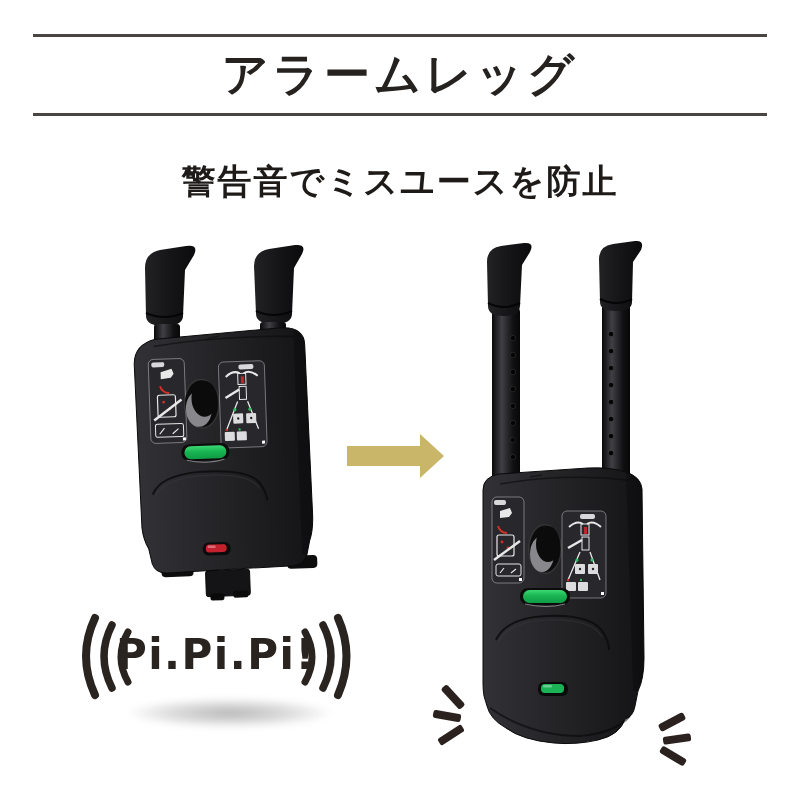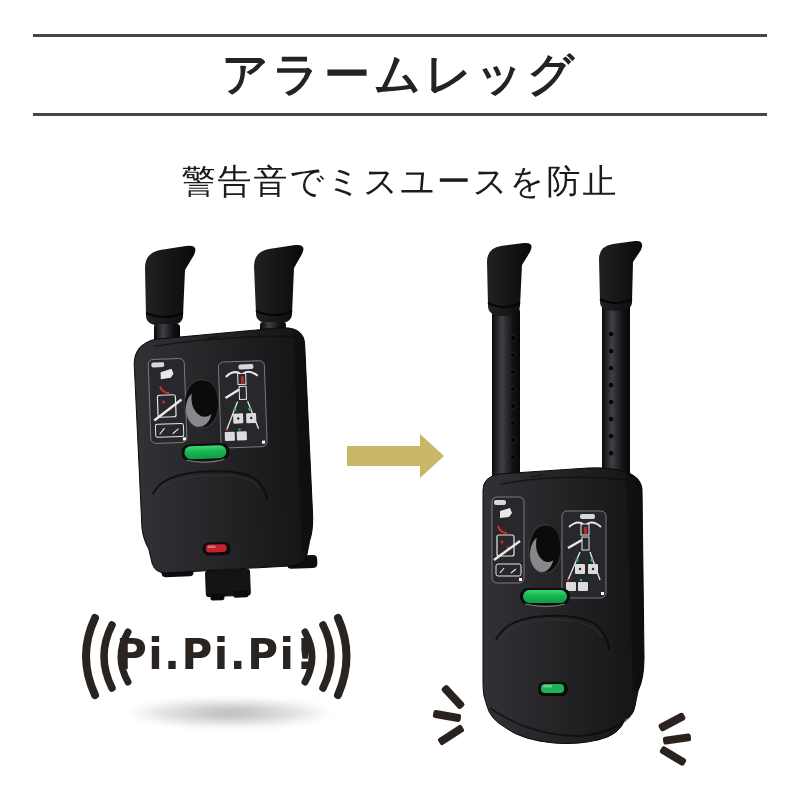--- a/index.html
+++ b/index.html
@@ -11,21 +11,21 @@
   .rule.top{top:34px;}
   .rule.bottom{top:113px;}
   .title{
     position:absolute;left:0;right:0;top:40px;height:70px;
     display:flex;align-items:center;justify-content:center;
     font-size:46px;font-weight:bold;letter-spacing:4px;color:#262220;
   }
   .subtitle{
     position:absolute;left:0;right:0;top:158px;height:48px;
     display:flex;align-items:center;justify-content:center;
-    font-size:34px;font-weight:normal;letter-spacing:2px;color:#1d1a18;
+    font-size:34px;font-weight:bold;letter-spacing:2px;color:#1d1a18;
   }
   .abs{position:absolute;}
   .shadow{
     position:absolute;left:128px;top:698px;width:204px;height:30px;
     background:radial-gradient(ellipse at center, rgba(0,0,0,0.28) 0%, rgba(0,0,0,0.12) 45%, rgba(0,0,0,0) 72%);
     filter:blur(3px);
   }
 </style>
 </head>
 <body>

